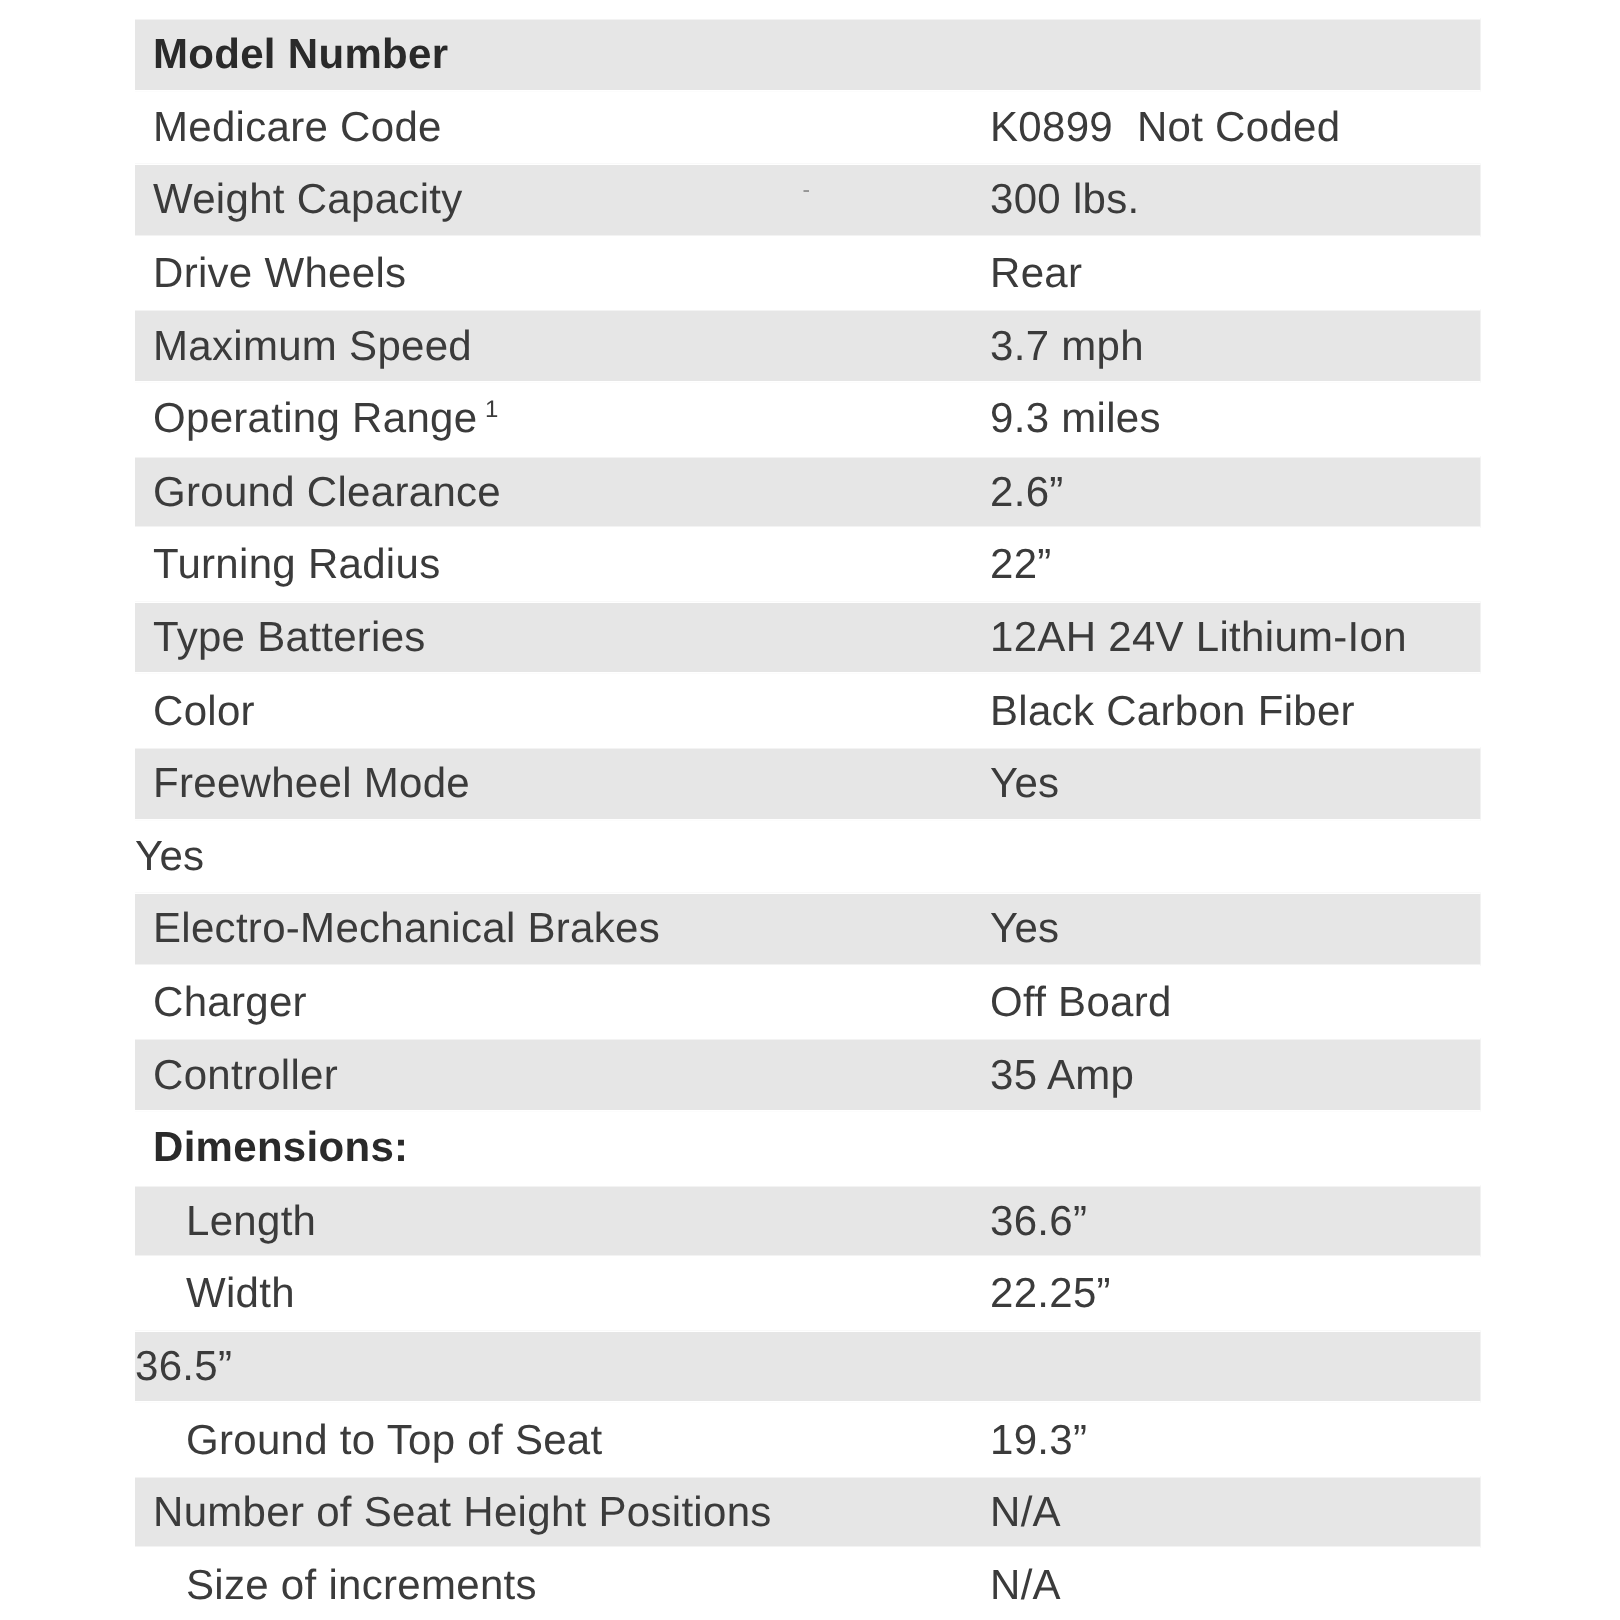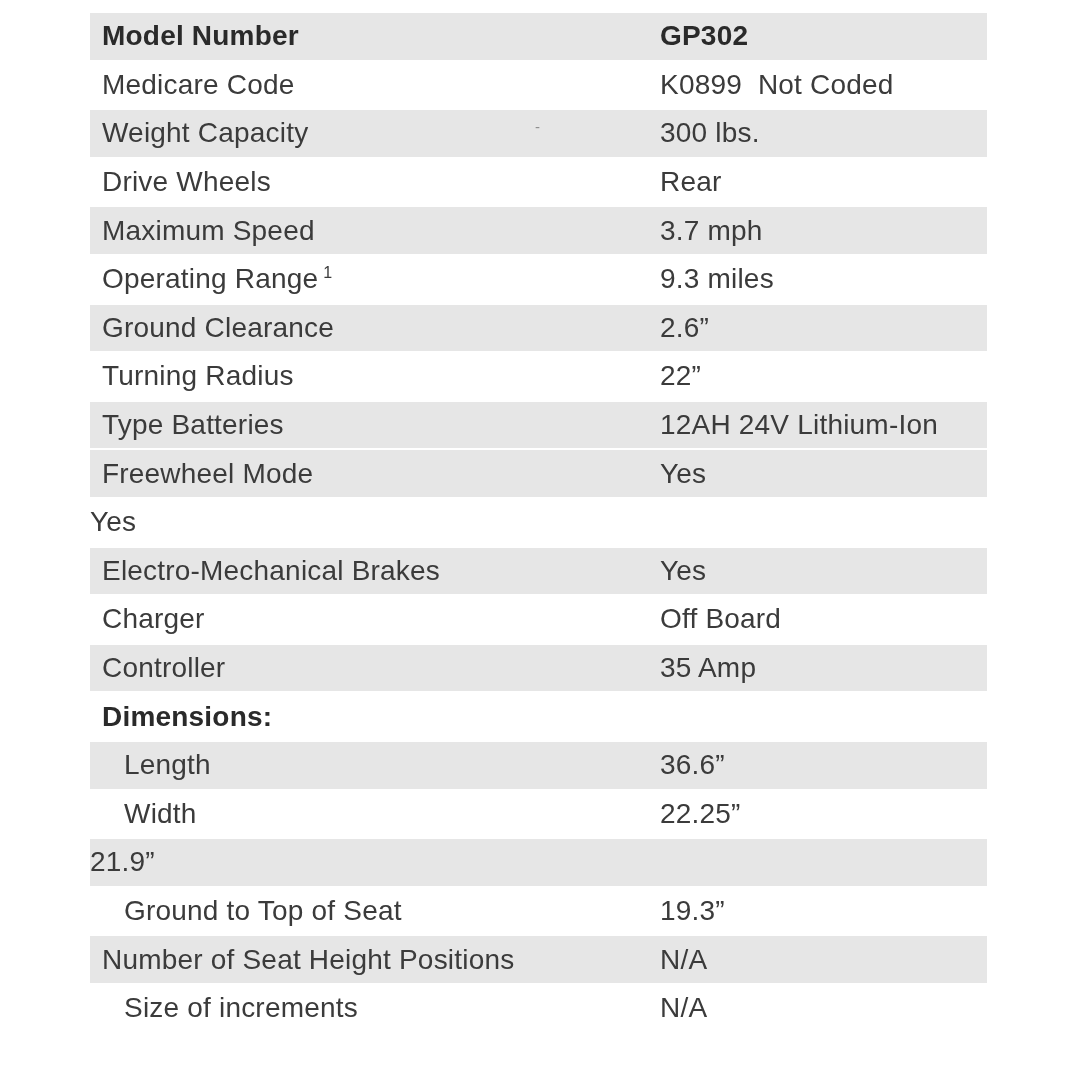--- a/index.html
+++ b/index.html
@@ -61,21 +61,20 @@
     font-size:15px;
     color:#8f8f8f;
   }
 </style>
 </head>
 <body>
 
 <div class="spec-table" id="spec-table">
   <div class="row shaded header">
     <div class="cell label">Model Number</div>
-    <div class="cell value">GP302</div>
   </div>
 
   <div class="row">
     <div class="cell label">Medicare Code</div>
     <div class="cell value">K0899&nbsp; Not Coded</div>
   </div>
 
   <div class="row shaded">
     <div class="cell label">Weight Capacity</div>
     <div class="cell value">300 lbs.</div>
@@ -104,20 +103,24 @@
   <div class="row">
     <div class="cell label">Turning Radius</div>
     <div class="cell value">22”</div>
   </div>
 
   <div class="row shaded">
     <div class="cell label">Type Batteries</div>
     <div class="cell value">12AH 24V Lithium-Ion</div>
   </div>
 
+  <div class="row">
+    <div class="cell label">Color</div>
+    <div class="cell value">Black Carbon Fiber</div>
+  </div>
 
   <div class="row shaded">
     <div class="cell label">Freewheel Mode</div>
     <div class="cell value">Yes</div>
   </div>
 
   <div class="row">
     <div class="cell value">Yes</div>
   </div>
 
@@ -145,21 +148,21 @@
     <div class="cell label">Length</div>
     <div class="cell value">36.6”</div>
   </div>
 
   <div class="row indent">
     <div class="cell label">Width</div>
     <div class="cell value">22.25”</div>
   </div>
 
   <div class="row shaded indent">
-    <div class="cell value">21.9”</div>
+    <div class="cell value">36.5”</div>
   </div>
 
   <div class="row indent">
     <div class="cell label">Ground to Top of Seat</div>
     <div class="cell value">19.3”</div>
   </div>
 
   <div class="row shaded">
     <div class="cell label">Number of Seat Height Positions</div>
     <div class="cell value">N/A</div>

